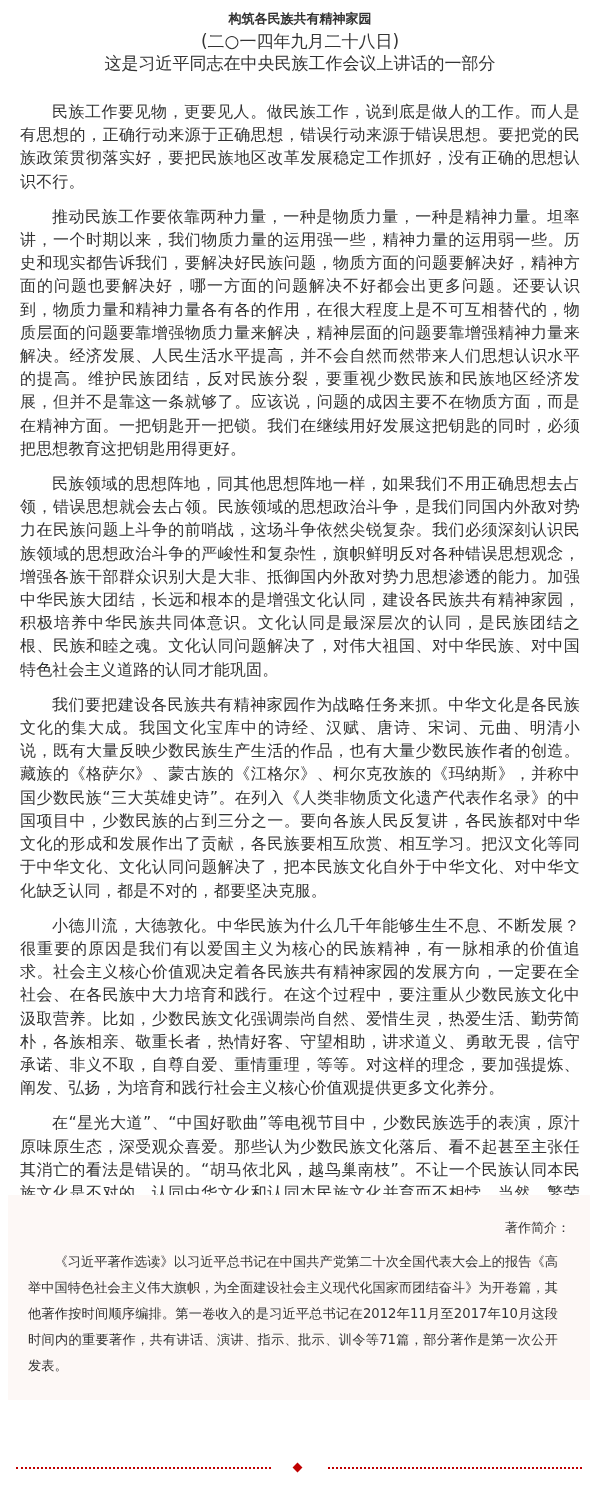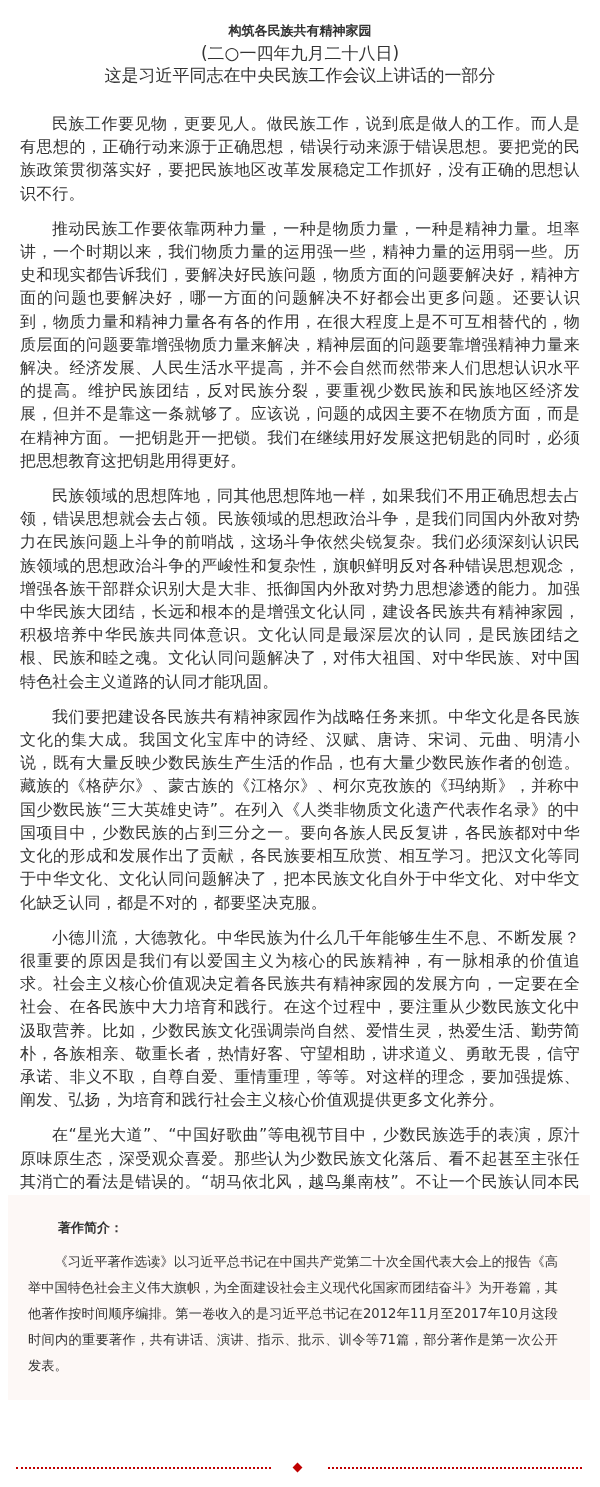--- a/index.html
+++ b/index.html
@@ -4,21 +4,21 @@
 <style>
   html, body { margin: 0; padding: 0; background: #ffffff; }
   body {
     width: 600px;
     height: 1487px;
     overflow: hidden;
     font-family: "DejaVu Sans", "Liberation Sans", sans-serif;
     color: #333333;
     position: relative;
   }
-  .header { text-align: center; padding-top: 20px; }
+  .header { text-align: center; padding-top: 8px; }
   .title {
     font-size: 13px;
     font-weight: bold;
     color: #333;
     line-height: 22px;
     margin: 0;
   }
   .date, .subtitle {
     font-size: 17px;
     color: #333;
@@ -43,24 +43,25 @@
     left: 8px;
     top: 1195px;
     width: 582px;
     height: 205px;
     background: #fdf8f6;
     box-sizing: border-box;
     padding: 22px 20px 0 20px;
   }
   .intro-heading {
     font-size: 13px;
-    font-weight: bold;
+    font-weight: normal;
     color: #333;
     margin: 0 0 0 30px;
     line-height: 22px;
+    text-align: right;
   }
   .intro-text {
     font-size: 13.2px;
     line-height: 26px;
     text-indent: 2em;
     text-align: justify;
     margin: 10px 12px 0 0;
     color: #333;
   }
   .source {

